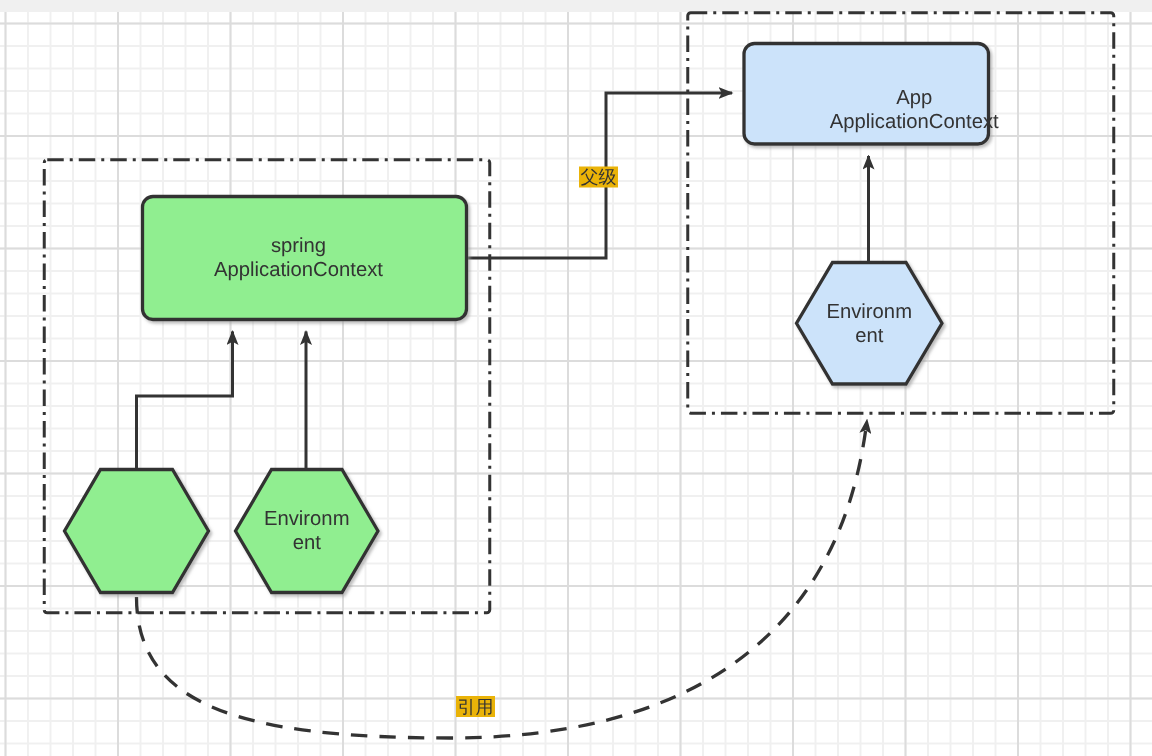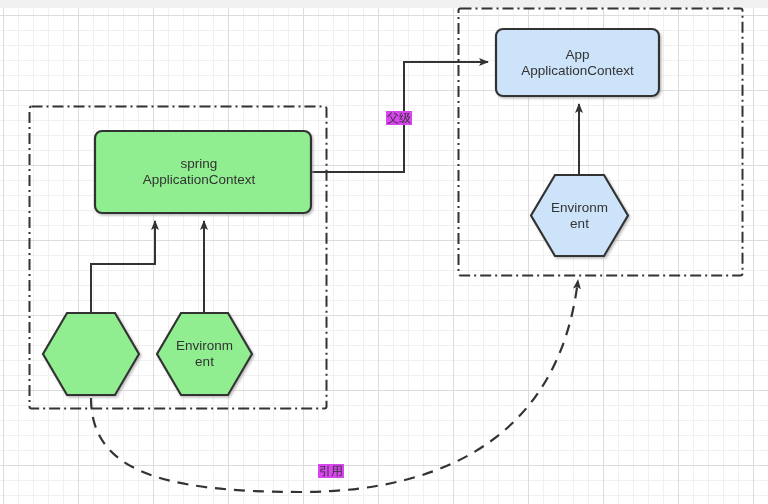--- a/index.html
+++ b/index.html
@@ -54,21 +54,21 @@
     font-size: 13.5px;
     line-height: 16px;
     pointer-events: none;
     white-space: pre-line;
   }
   .edge-label {
     position: absolute;
     color: #333333;
     font-size: 12px;
     line-height: 14px;
-    background: #d946ef;
+    background: #eab308;
     padding: 0 1px;
     white-space: nowrap;
   }
 </style>
 </head>
 <body>
 
 <div id="stage">
 
   <div id="topband"></div>
@@ -107,27 +107,27 @@
     <polygon points="67,313 115,313 139,354 115,395 67,395 43,354" fill="#90ee90" stroke="#333333" stroke-width="2.2" filter="url(#softshadow)"></polygon>
 
     <polygon points="181,313 228,313 252,354 228,395 181,395 157,354" fill="#90ee90" stroke="#333333" stroke-width="2.2" filter="url(#softshadow)"></polygon>
 
     <polygon points="555,175 604,175 628,215.5 604,256 555,256 531,215.5" fill="#cce3fa" stroke="#333333" stroke-width="2.2" filter="url(#softshadow)"></polygon>
   </svg>
 
   <div class="node-label" style="left:95px; top:131px; width:208px; height:82px;">spring
 ApplicationContext</div>
 
-  <div class="node-label" style="left:496px; top:29px; width:163px; height:67px;">App
+  <div class="node-label" style="left:496px; top:39px; width:163px; height:67px;padding-left:32px;">App
 ApplicationContext</div>
 
 
   <div class="node-label" style="left:157px; top:313px; width:95px; height:82px;">Environm
 ent</div>
 
   <div class="node-label" style="left:531px; top:175px; width:97px; height:81px;">Environm
 ent</div>
 
   <div class="edge-label" style="left:386px; top:111px;">父级</div>
 
-  <div class="edge-label" style="left:318px; top:464px;">引用</div>
+  <div class="edge-label" style="left:304px; top:464px;">引用</div>
 
 </div>
 
 </body></html>

